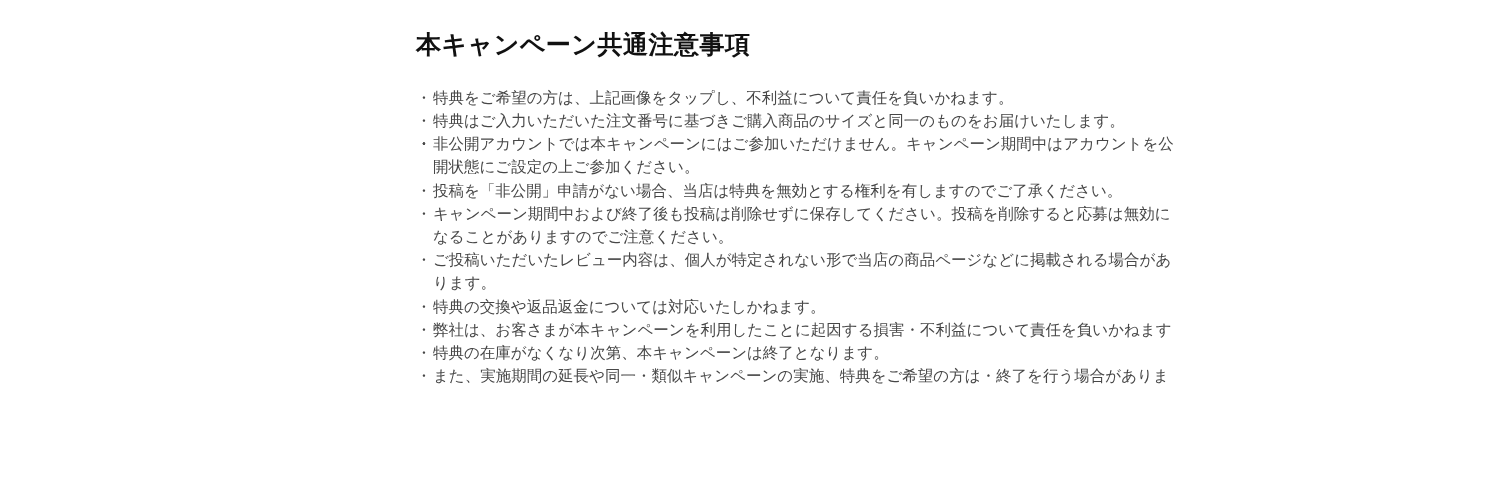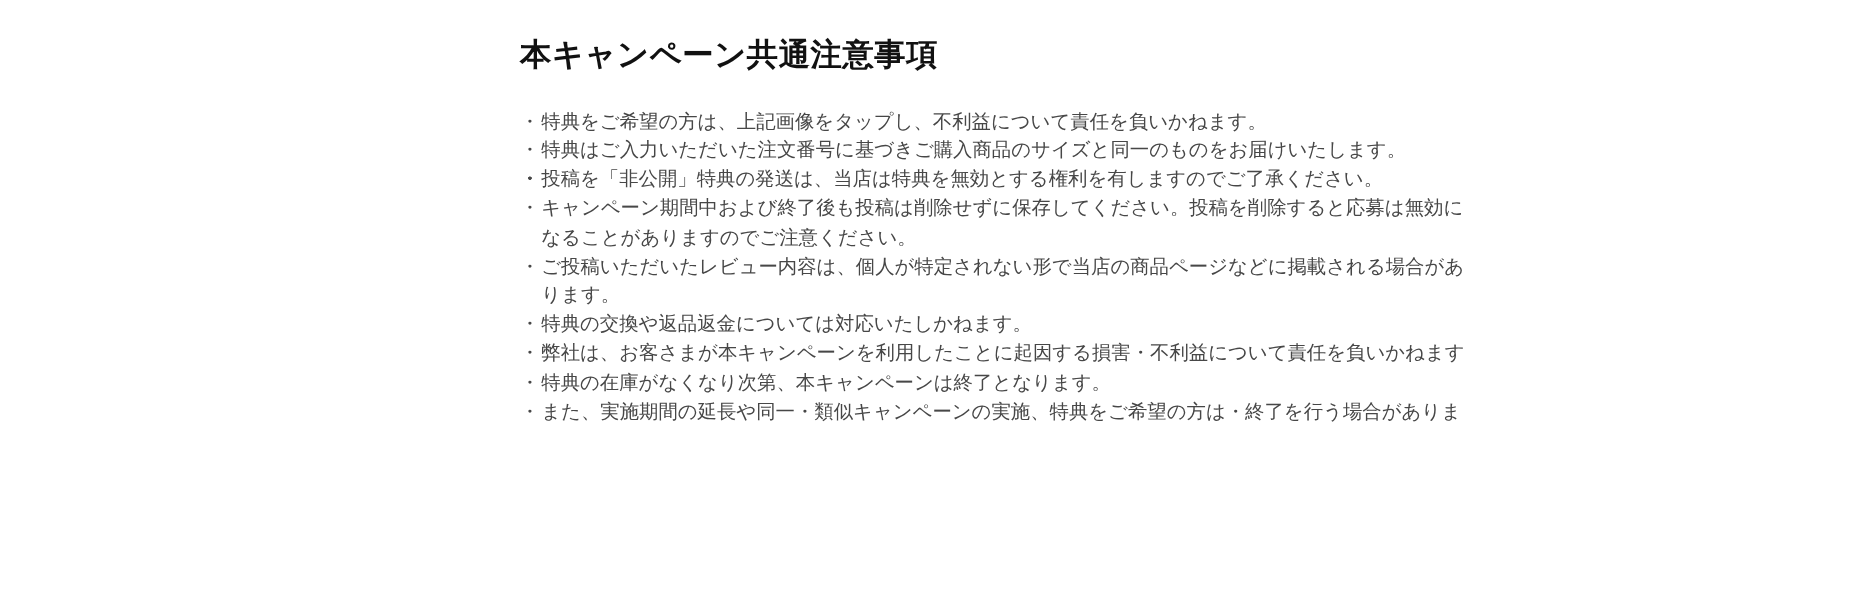--- a/index.html
+++ b/index.html
@@ -69,25 +69,27 @@
   <div class="note-item">
     <span class="bullet">・</span>
   </div>
 
   <div class="note-item">
     <span class="bullet">・</span>
   </div>
 
   <div class="note-item">
     <span class="bullet">・</span>
+    <span class="text">非公開アカウントでは本キャンペーンにはご参加いただけません。キャンペーン期間中はアカウントを公
+開状態にご設定の上ご参加ください。</span>
   </div>
 
   <div class="note-item">
     <span class="bullet">・</span>
-    <span class="text">投稿を「非公開」特典の発送は、当店は特典を無効とする権利を有しますのでご了承ください。</span>
+    <span class="text">投稿を「非公開」申請がない場合、当店は特典を無効とする権利を有しますのでご了承ください。</span>
   </div>
 
   <div class="note-item">
     <span class="bullet">・</span>
     <span class="text">キャンペーン期間中および終了後も投稿は削除せずに保存してください。投稿を削除すると応募は無効に
 なることがありますのでご注意ください。</span>
   </div>
 
   <div class="note-item">
     <span class="bullet">・</span>

